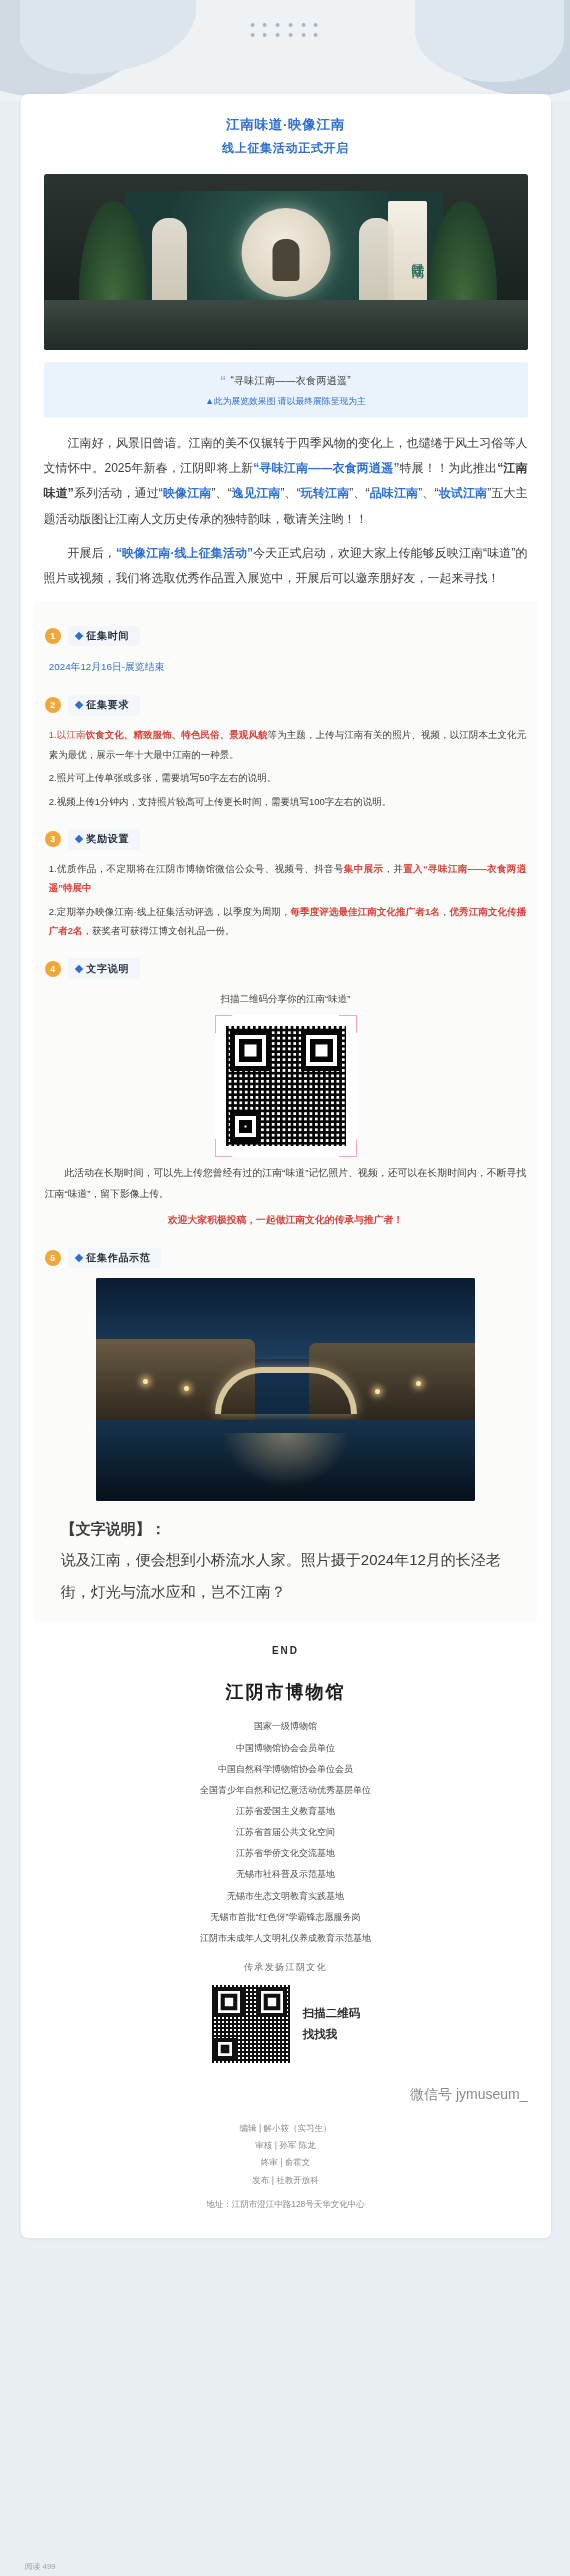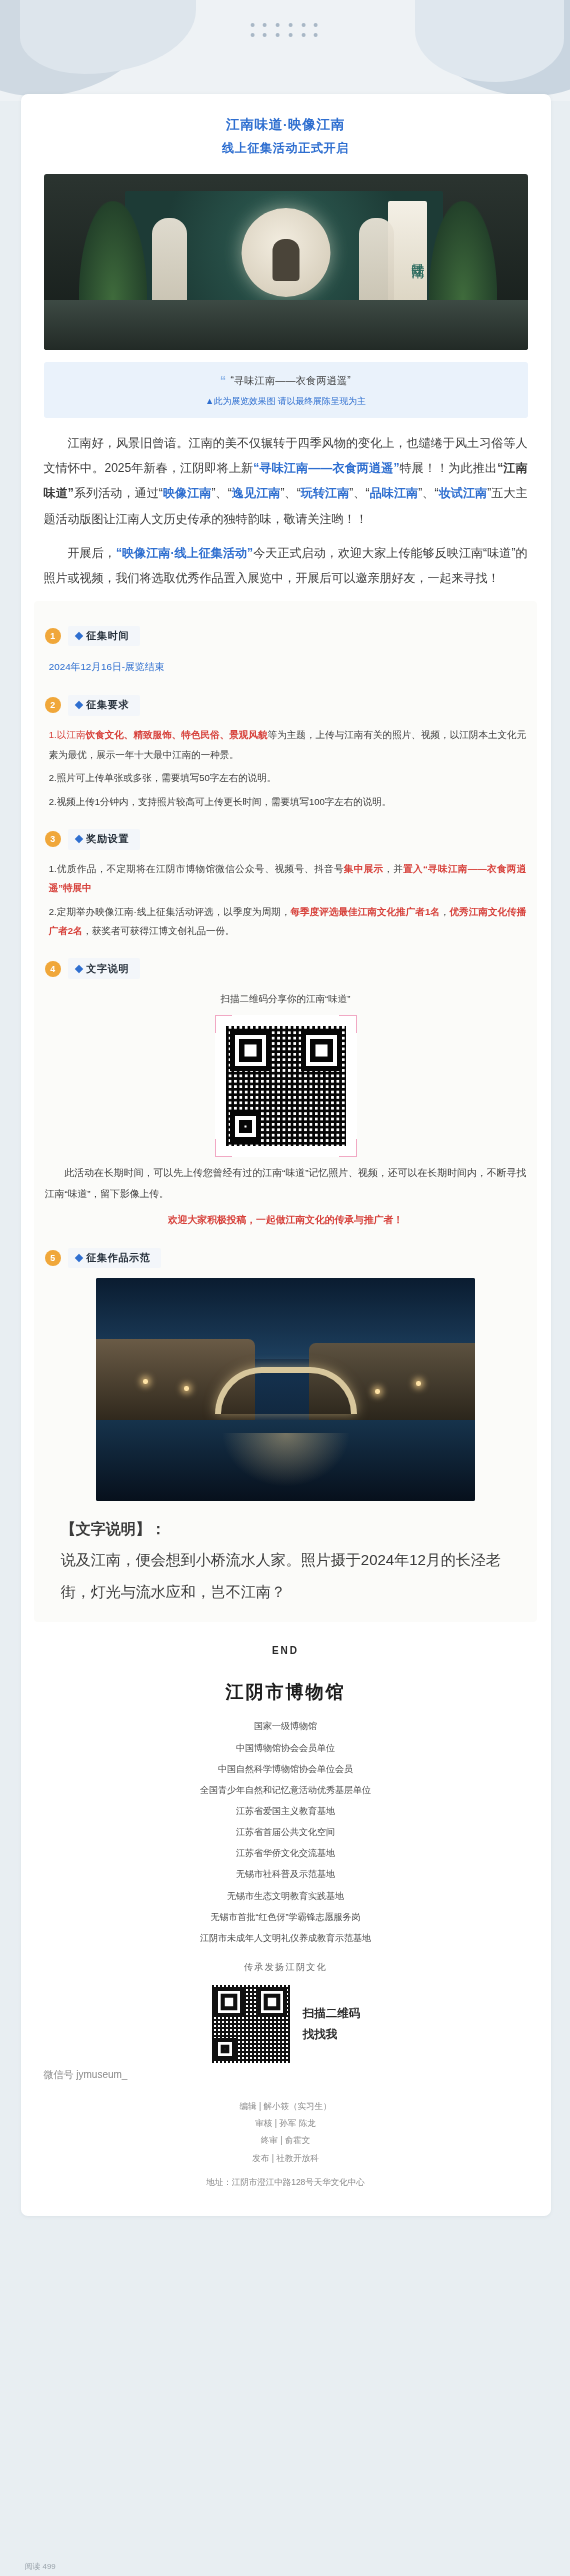--- a/index.html
+++ b/index.html
@@ -443,24 +443,24 @@
   .follow-qr::before { left: 2.7px; top: 2.7px; }
   .follow-qr::after { right: 2.7px; top: 2.7px; }
   .follow-qr i { left: 2.7px; bottom: 2.7px; display:block; }
   .follow-text .l1 {
     color: #2b2b2b; font-size: 11.5px; font-weight: bold; line-height: 1.8;
   }
   .follow-text .l2 {
     color: #2b2b2b; font-size: 11.5px; font-weight: bold; line-height: 1.8;
   }
   .wechat-id {
-    text-align: left;
+    text-align: right;
     color: #8a8a8a;
-    font-size: 10px;
-    margin-top: 4px;
+    font-size: 14px;
+    margin-top: 22px;
   }
 
   .credits {
     margin-top: 16px;
     text-align: center;
     color: #8a8a8a;
     font-size: 8.5px;
     line-height: 2.05;
   }
   .address {

